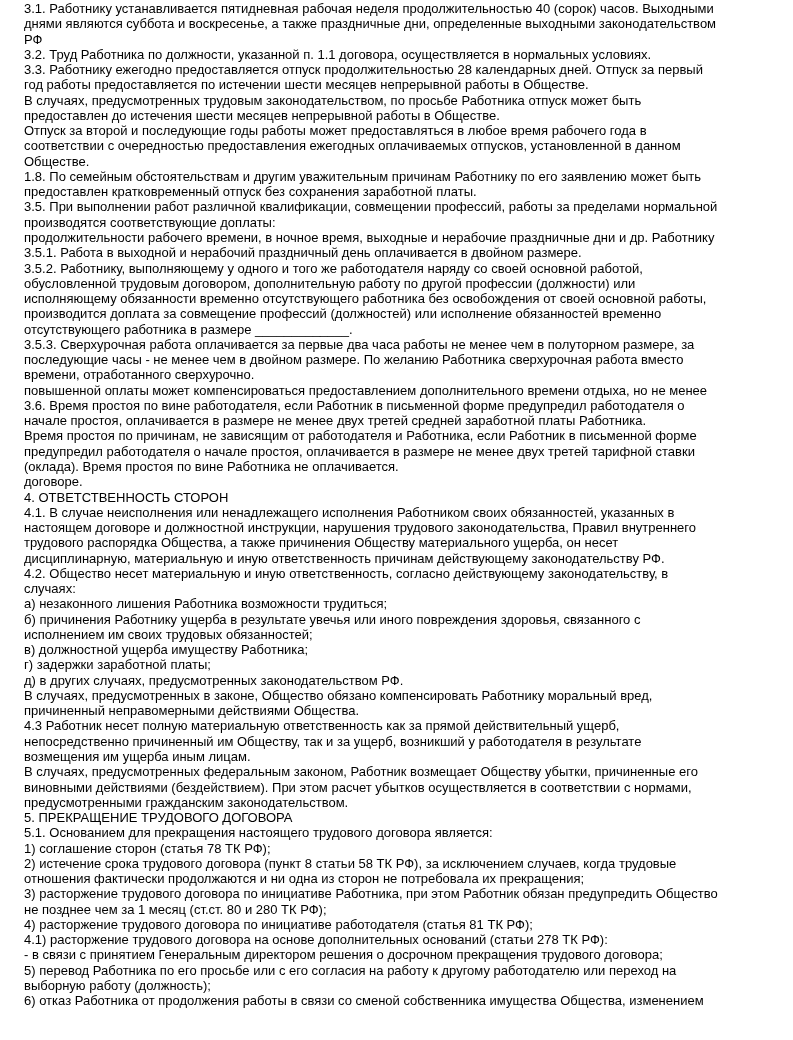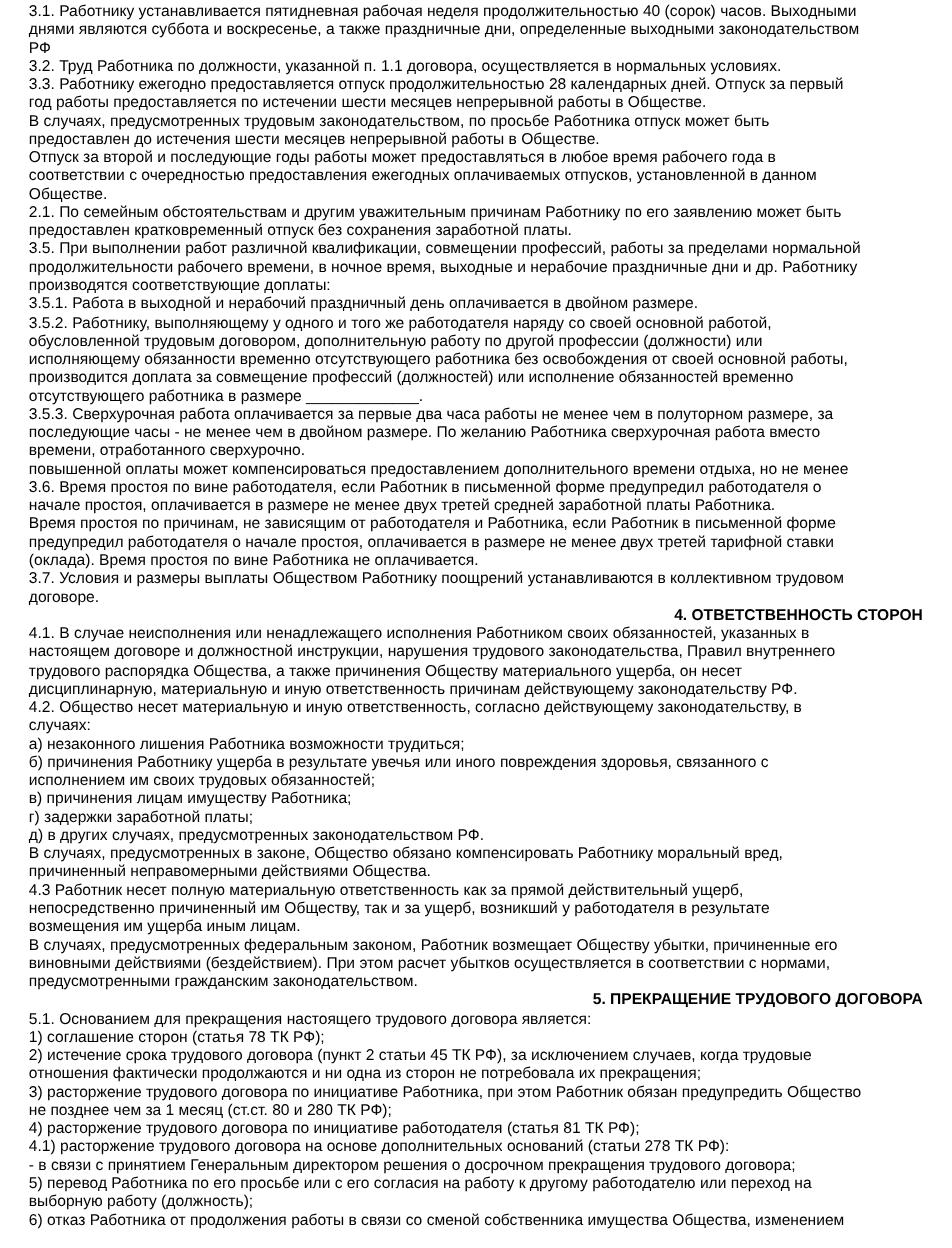--- a/index.html
+++ b/index.html
@@ -22,87 +22,85 @@
     line-height: 15.28px;
     color: #000000;
     -webkit-font-smoothing: antialiased;
   }
   .doc-line {
     height: 15.28px;
     white-space: pre;
     text-align: left;
   }
   .doc-line.center {
-    text-align: right;
-    font-weight: bold;
+    text-align: left;
   }
 </style>
 </head>
 <body>
 
 <div class="page">
 
 <div class="doc-line">3.1. Работнику устанавливается пятидневная рабочая неделя продолжительностью 40 (сорок) часов. Выходными</div>
     <div class="doc-line">днями являются суббота и воскресенье, а также праздничные дни, определенные выходными законодательством</div>
     <div class="doc-line">РФ</div>
     <div class="doc-line">3.2. Труд Работника по должности, указанной п. 1.1 договора, осуществляется в нормальных условиях.</div>
     <div class="doc-line">3.3. Работнику ежегодно предоставляется отпуск продолжительностью 28 календарных дней. Отпуск за первый</div>
     <div class="doc-line">год работы предоставляется по истечении шести месяцев непрерывной работы в Обществе.</div>
     <div class="doc-line">В случаях, предусмотренных трудовым законодательством, по просьбе Работника отпуск может быть</div>
     <div class="doc-line">предоставлен до истечения шести месяцев непрерывной работы в Обществе.</div>
     <div class="doc-line">Отпуск за второй и последующие годы работы может предоставляться в любое время рабочего года в</div>
     <div class="doc-line">соответствии с очередностью предоставления ежегодных оплачиваемых отпусков, установленной в данном</div>
     <div class="doc-line">Обществе.</div>
-    <div class="doc-line">2.1. По семейным обстоятельствам и другим уважительным причинам Работнику по его заявлению может быть</div>
+    <div class="doc-line">1.8. По семейным обстоятельствам и другим уважительным причинам Работнику по его заявлению может быть</div>
     <div class="doc-line">предоставлен кратковременный отпуск без сохранения заработной платы.</div>
     <div class="doc-line">3.5. При выполнении работ различной квалификации, совмещении профессий, работы за пределами нормальной</div>
+    <div class="doc-line">производятся соответствующие доплаты:</div>
     <div class="doc-line">продолжительности рабочего времени, в ночное время, выходные и нерабочие праздничные дни и др. Работнику</div>
-    <div class="doc-line">производятся соответствующие доплаты:</div>
     <div class="doc-line">3.5.1. Работа в выходной и нерабочий праздничный день оплачивается в двойном размере.</div>
     <div class="doc-line">3.5.2. Работнику, выполняющему у одного и того же работодателя наряду со своей основной работой,</div>
     <div class="doc-line">обусловленной трудовым договором, дополнительную работу по другой профессии (должности) или</div>
     <div class="doc-line">исполняющему обязанности временно отсутствующего работника без освобождения от своей основной работы,</div>
     <div class="doc-line">производится доплата за совмещение профессий (должностей) или исполнение обязанностей временно</div>
     <div class="doc-line">отсутствующего работника в размере _____________.</div>
     <div class="doc-line">3.5.3. Сверхурочная работа оплачивается за первые два часа работы не менее чем в полуторном размере, за</div>
     <div class="doc-line">последующие часы - не менее чем в двойном размере. По желанию Работника сверхурочная работа вместо</div>
     <div class="doc-line">времени, отработанного сверхурочно.</div>
     <div class="doc-line">повышенной оплаты может компенсироваться предоставлением дополнительного времени отдыха, но не менее</div>
     <div class="doc-line">3.6. Время простоя по вине работодателя, если Работник в письменной форме предупредил работодателя о</div>
     <div class="doc-line">начале простоя, оплачивается в размере не менее двух третей средней заработной платы Работника.</div>
     <div class="doc-line">Время простоя по причинам, не зависящим от работодателя и Работника, если Работник в письменной форме</div>
     <div class="doc-line">предупредил работодателя о начале простоя, оплачивается в размере не менее двух третей тарифной ставки</div>
     <div class="doc-line">(оклада). Время простоя по вине Работника не оплачивается.</div>
-    <div class="doc-line">3.7. Условия и размеры выплаты Обществом Работнику поощрений устанавливаются в коллективном трудовом</div>
     <div class="doc-line">договоре.</div>
     <div class="doc-line center">4. ОТВЕТСТВЕННОСТЬ СТОРОН</div>
     <div class="doc-line">4.1. В случае неисполнения или ненадлежащего исполнения Работником своих обязанностей, указанных в</div>
     <div class="doc-line">настоящем договоре и должностной инструкции, нарушения трудового законодательства, Правил внутреннего</div>
     <div class="doc-line">трудового распорядка Общества, а также причинения Обществу материального ущерба, он несет</div>
     <div class="doc-line">дисциплинарную, материальную и иную ответственность причинам действующему законодательству РФ.</div>
     <div class="doc-line">4.2. Общество несет материальную и иную ответственность, согласно действующему законодательству, в</div>
     <div class="doc-line">случаях:</div>
     <div class="doc-line">а) незаконного лишения Работника возможности трудиться;</div>
     <div class="doc-line">б) причинения Работнику ущерба в результате увечья или иного повреждения здоровья, связанного с</div>
     <div class="doc-line">исполнением им своих трудовых обязанностей;</div>
-    <div class="doc-line">в) причинения лицам имуществу Работника;</div>
+    <div class="doc-line">в) должностной ущерба имуществу Работника;</div>
     <div class="doc-line">г) задержки заработной платы;</div>
     <div class="doc-line">д) в других случаях, предусмотренных законодательством РФ.</div>
     <div class="doc-line">В случаях, предусмотренных в законе, Общество обязано компенсировать Работнику моральный вред,</div>
     <div class="doc-line">причиненный неправомерными действиями Общества.</div>
     <div class="doc-line">4.3 Работник несет полную материальную ответственность как за прямой действительный ущерб,</div>
     <div class="doc-line">непосредственно причиненный им Обществу, так и за ущерб, возникший у работодателя в результате</div>
     <div class="doc-line">возмещения им ущерба иным лицам.</div>
     <div class="doc-line">В случаях, предусмотренных федеральным законом, Работник возмещает Обществу убытки, причиненные его</div>
     <div class="doc-line">виновными действиями (бездействием). При этом расчет убытков осуществляется в соответствии с нормами,</div>
     <div class="doc-line">предусмотренными гражданским законодательством.</div>
     <div class="doc-line center">5. ПРЕКРАЩЕНИЕ ТРУДОВОГО ДОГОВОРА</div>
     <div class="doc-line">5.1. Основанием для прекращения настоящего трудового договора является:</div>
     <div class="doc-line">1) соглашение сторон (статья 78 ТК РФ);</div>
-    <div class="doc-line">2) истечение срока трудового договора (пункт 2 статьи 45 ТК РФ), за исключением случаев, когда трудовые</div>
+    <div class="doc-line">2) истечение срока трудового договора (пункт 8 статьи 58 ТК РФ), за исключением случаев, когда трудовые</div>
     <div class="doc-line">отношения фактически продолжаются и ни одна из сторон не потребовала их прекращения;</div>
     <div class="doc-line">3) расторжение трудового договора по инициативе Работника, при этом Работник обязан предупредить Общество</div>
     <div class="doc-line">не позднее чем за 1 месяц (ст.ст. 80 и 280 ТК РФ);</div>
     <div class="doc-line">4) расторжение трудового договора по инициативе работодателя (статья 81 ТК РФ);</div>
     <div class="doc-line">4.1) расторжение трудового договора на основе дополнительных оснований (статьи 278 ТК РФ):</div>
     <div class="doc-line">- в связи с принятием Генеральным директором решения о досрочном прекращения трудового договора;</div>
     <div class="doc-line">5) перевод Работника по его просьбе или с его согласия на работу к другому работодателю или переход на</div>
     <div class="doc-line">выборную работу (должность);</div>
     <div class="doc-line">6) отказ Работника от продолжения работы в связи со сменой собственника имущества Общества, изменением</div>
   </div>

